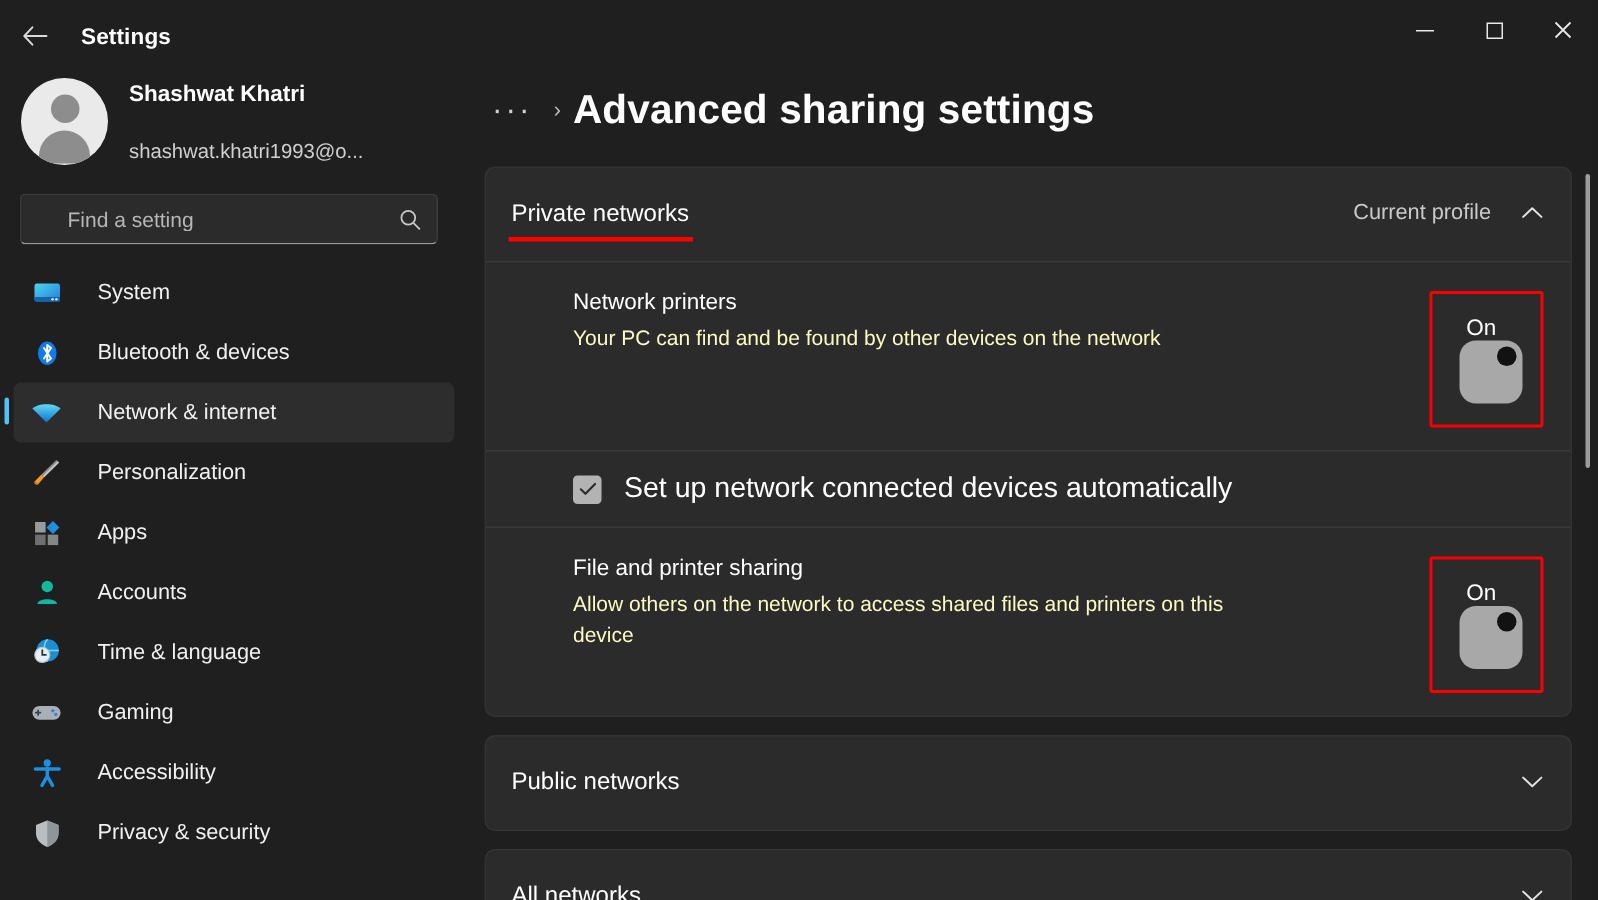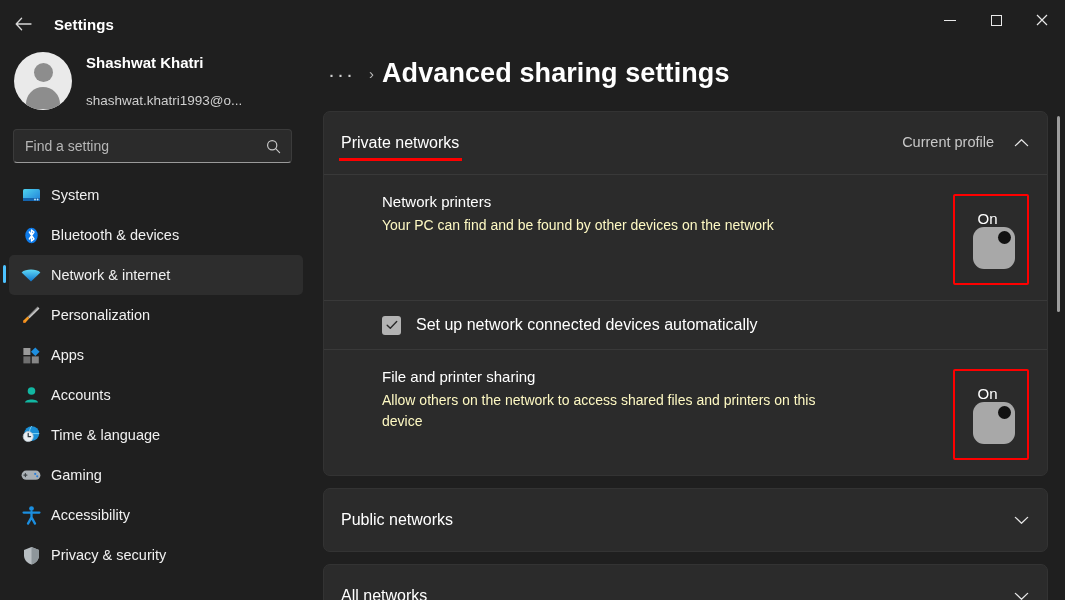--- a/index.html
+++ b/index.html
@@ -91,20 +91,21 @@
   .searchbox {
     position: relative;
     margin: 19px 0 0 13px;
     width: 279px; height: 34px;
     background: #2b2b2b;
     border: 1px solid #3b3b3b;
     border-bottom: 1px solid #9a9a9a;
     border-radius: 4px;
     display: flex; align-items: center;
     cursor: text;
+    padding-left: 20px;
   }
   .searchbox input {
     background: transparent; border: 0; outline: none;
     color: #e6e6e6; font-size: 14px;
     font-family: "Liberation Sans", sans-serif;
     padding: 0 30px 0 11px; width: 100%; height: 100%;
   }
   .searchbox input::placeholder { color: #b6b6b6; opacity: 1; }
   .search-ico {
     position: absolute; right: 10px; top: 9px;
@@ -124,21 +125,21 @@
     content: ""; position: absolute;
     left: -6px; top: 10px;
     width: 3px; height: 18px; border-radius: 2px;
     background: #4cc2ff;
   }
   .nav-ico {
     width: 24px; height: 24px; flex: 0 0 24px;
     display: flex; align-items: center; justify-content: center;
   }
   .nav-label {
-    margin-left: 8px; font-size: 14.5px;
+    margin-left: 22px; font-size: 14.5px;
     color: #f0f0f0; white-space: nowrap; text-align: right;
   }
 
   
   .main {
     position: absolute; left: 312px; top: 40px;
     width: 753px; height: 560px;
     overflow: hidden;
   }
   .crumbrow {
@@ -225,21 +226,21 @@
   .cbrow {
     display: flex; align-items: center;
     padding: 14px 18px 14px 58px; min-height: 48px;
   }
   .cbox {
     width: 19px; height: 19px; border-radius: 3px;
     background: #b3b3b3; flex: 0 0 19px;
     display: flex; align-items: center; justify-content: center;
     cursor: pointer;
   }
-  .cb-label { font-size: 16px; color: #ffffff; margin-left: 15px; }
+  .cb-label { font-size: 19px; color: #ffffff; margin-left: 15px; }
 
   
   .scroll-track {
     position: absolute; right: 0; top: 74px;
     width: 14px; height: 486px;
   }
   .scroll-thumb {
     position: absolute; right: 5px; top: 2px;
     width: 3px; height: 196px; border-radius: 2px;
     background: #9d9d9d; cursor: pointer;

